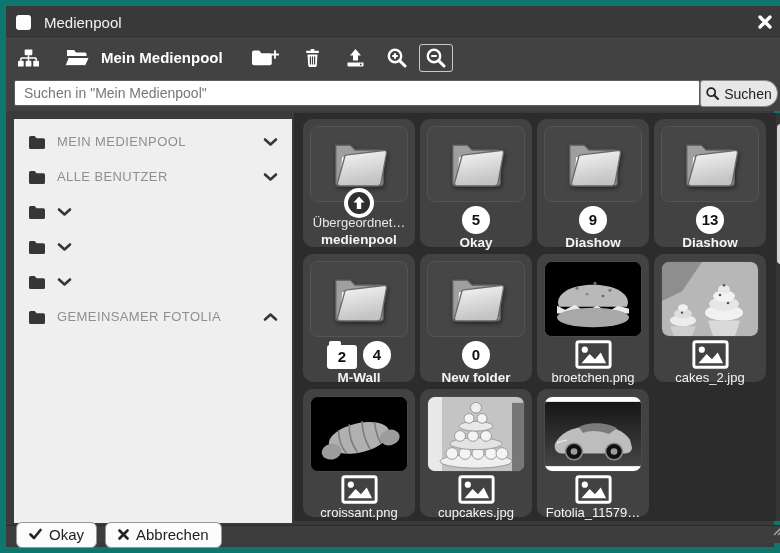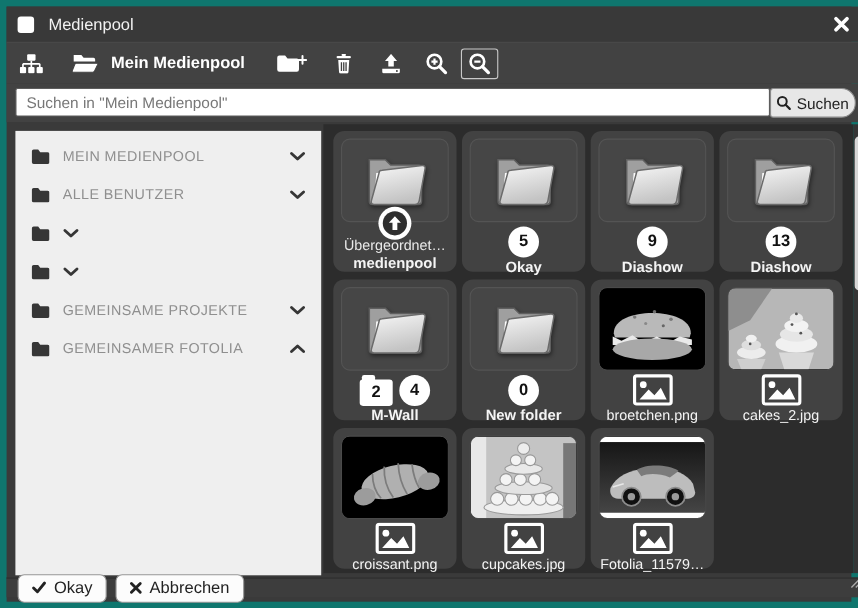--- a/index.html
+++ b/index.html
@@ -210,21 +210,20 @@
             <path d="M2 2.5 L7.5 7.5 L13 2.5" stroke="#363636" stroke-width="2.6" fill="none" stroke-linecap="round" stroke-linejoin="round"></path>
           </svg>
         </span>
   </div>
       <div class="side-item">
     <span class="side-folder">
           <svg width="17" height="14" viewBox="0 0 17 14">
             <path d="M1 2.6 a1.6 1.6 0 0 1 1.6 -1.6 h4.1 l1.9 2.3 h6.8 a1.6 1.6 0 0 1 1.6 1.6 v7.5 a1.6 1.6 0 0 1 -1.6 1.6 H2.6 a1.6 1.6 0 0 1 -1.6 -1.6 z" fill="#363636"></path>
           </svg>
         </span>
-    <span class="side-label">GEMEINSAME PROJEKTE</span>
     <span class="side-chev">
           <svg width="15" height="10" viewBox="0 0 15 10">
             <path d="M2 2.5 L7.5 7.5 L13 2.5" stroke="#363636" stroke-width="2.6" fill="none" stroke-linecap="round" stroke-linejoin="round"></path>
           </svg>
         </span>
   </div>
       <div class="side-item">
     <span class="side-folder">
           <svg width="17" height="14" viewBox="0 0 17 14">
             <path d="M1 2.6 a1.6 1.6 0 0 1 1.6 -1.6 h4.1 l1.9 2.3 h6.8 a1.6 1.6 0 0 1 1.6 1.6 v7.5 a1.6 1.6 0 0 1 -1.6 1.6 H2.6 a1.6 1.6 0 0 1 -1.6 -1.6 z" fill="#363636"></path>

